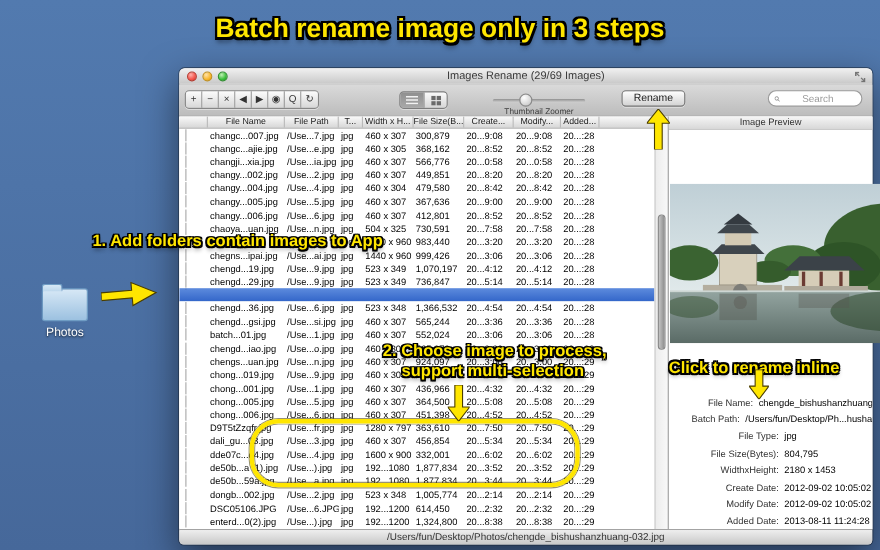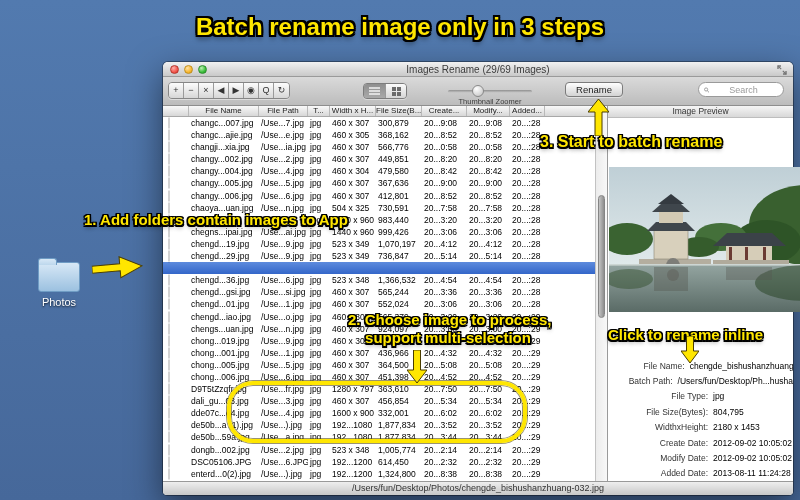--- a/index.html
+++ b/index.html
@@ -368,21 +368,21 @@
               <div class="cell c2">/Use...si.jpg</div>
               <div class="cell c3">jpg</div>
               <div class="cell c4">460 x 307</div>
               <div class="cell c5">565,244</div>
               <div class="cell c6">20...3:36</div>
               <div class="cell c7">20...3:36</div>
               <div class="cell c8">20...:28</div>
             </div>
             <div class="row">
               <div class="cell c0"><span class="thumb t0"></span></div>
-              <div class="cell c1">chengd...01.jpg</div>
+              <div class="cell c1">batch...01.jpg</div>
               <div class="cell c2">/Use...1.jpg</div>
               <div class="cell c3">jpg</div>
               <div class="cell c4">460 x 307</div>
               <div class="cell c5">552,024</div>
               <div class="cell c6">20...3:06</div>
               <div class="cell c7">20...3:06</div>
               <div class="cell c8">20...:28</div>
             </div>
             <div class="row">
               <div class="cell c0"><span class="thumb t1"></span></div>
@@ -626,21 +626,20 @@
 
     <div id="statusbar">/Users/fun/Desktop/Photos/chengde_bishushanzhuang-032.jpg</div>
   </div>
 
   <div id="main-title" class="yellow-note">Batch rename image only in 3 steps</div>
   <div id="note-step1" class="yellow-note">1. Add folders contain images to App</div>
   <div id="note-step2" class="yellow-note">
     <div>2. Choose image to process,</div>
     <div>support multi-selection</div>
   </div>
-  <div id="note-step3" class="yellow-note">3. Start to batch rename</div>
   <div id="note-inline" class="yellow-note">Click to rename inline</div>
 
   <div id="ring"></div>
 
   <svg class="note-arrow" style="left:92px;top:256px;transform:rotate(-5deg);" width="52" height="24" viewBox="0 0 52 24">
     <polygon points="0,8 28,8 28,1 50,12 28,22 28,15 0,15" fill="#ffe600" stroke="#4a3d00" stroke-width="1"></polygon>
   </svg>
   <svg class="note-arrow" style="left:588px;top:99px;" width="21" height="37" viewBox="0 0 21 37">
     <polygon points="10.5,0 21,13 14,13 14,37 7,37 7,13 0,13" fill="#ffe600" stroke="#4a3d00" stroke-width="1"></polygon>
   </svg>

